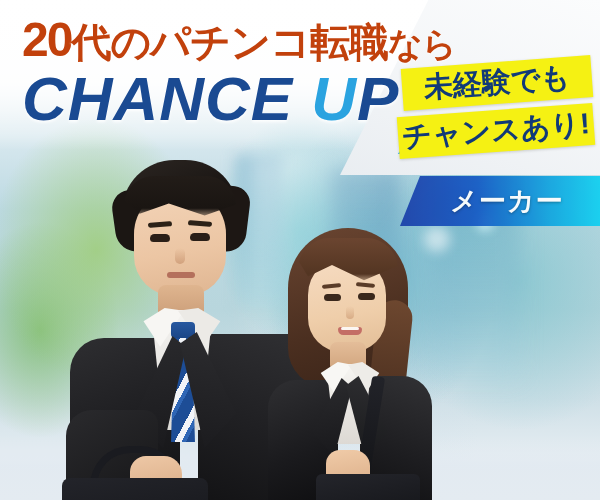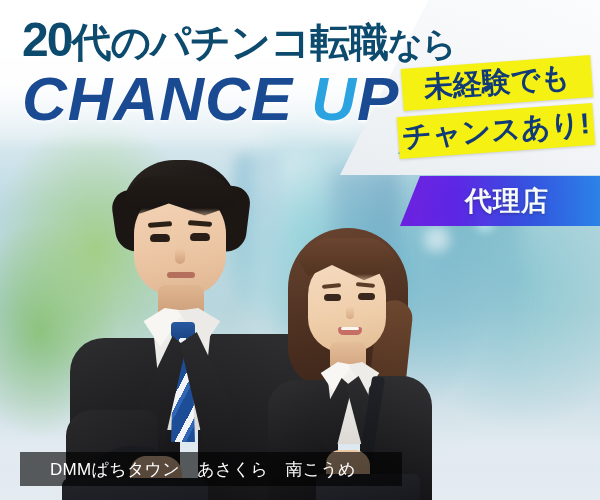--- a/index.html
+++ b/index.html
@@ -251,21 +251,21 @@
     position:absolute; left: 48px; top: 246px; width: 104px; height: 62px;
     background: linear-gradient(170deg,#24252b,#0f1013); border-radius: 6px;
   }
 
   
   .headline {
     position: absolute;
     left: 22px; top: 16px;
     font-size: 40px;
     font-weight: 700;
-    color: #0c4a6e;
+    color: #c2410c;
     letter-spacing: -1px;
     line-height: 1;
     white-space: nowrap;
     text-shadow: 0 1px 2px rgba(255,255,255,.9);
   }
   .headline .num {
     font-size: 48px;
     letter-spacing: -2px;
   }
   .headline .tail { font-size: 34px; }
@@ -451,22 +451,19 @@
   </div>
 
   <div class="badge badge-1">
     <span>未経験でも</span>
   </div>
   <div class="badge badge-2">
     <span>チャンスあり!</span>
   </div>
 
   <div class="tags">
-    <div class="tag tag-4">
-      <span>代理店</span>
+    <div class="tag tag-1">
+      <span>メーカー</span>
     </div>
   </div>
 
-  <div class="credit-bar">
-    <span class="credit-text">DMMぱちタウン　あさくら　南こうめ</span>
-  </div>
 
 </div>
 
 </body></html>

